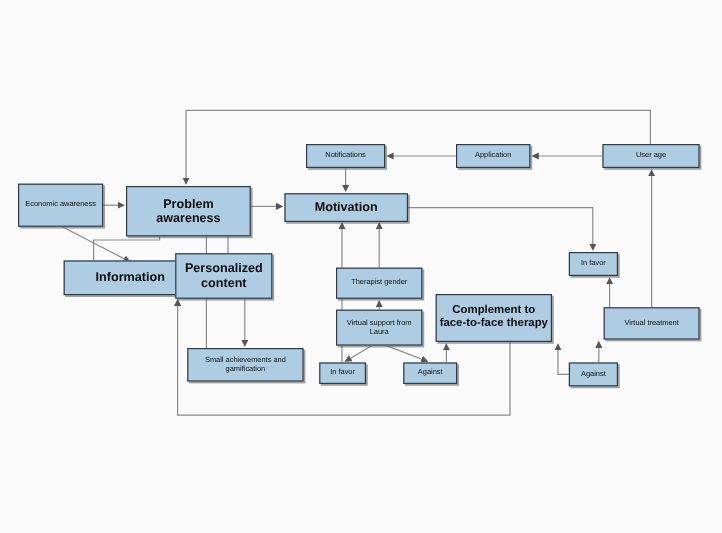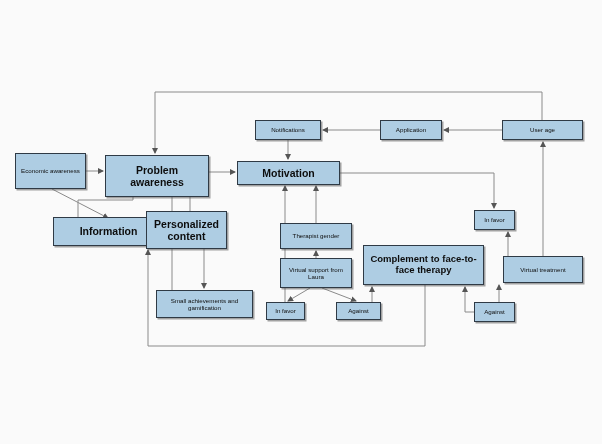--- a/index.html
+++ b/index.html
@@ -147,21 +147,21 @@
     </div>
   <div class="node n-small" style="left: 156px; top: 290px; width: 97px; height: 28px; background: rgb(174, 205, 227); border-color: rgb(47, 58, 69);">
       <span>Small achievements and gamification</span>
     </div>
   <div class="node n-small" style="left: 266px; top: 302px; width: 39px; height: 18px; background: rgb(174, 205, 227); border-color: rgb(47, 58, 69);">
       <span>In favor</span>
     </div>
   <div class="node n-small" style="left: 336px; top: 302px; width: 45px; height: 18px; background: rgb(174, 205, 227); border-color: rgb(47, 58, 69);">
       <span>Against</span>
     </div>
-  <div class="node n-mid" style="left: 363px; top: 245px; width: 121px; height: 40px; background: rgb(174, 205, 227); border-color: rgb(47, 58, 69);">
+  <div class="node n-mid" style="left: 363px; top: 245px; width: 97px; height: 40px; background: rgb(174, 205, 227); border-color: rgb(47, 58, 69);">
       <span>Complement to face-to-face therapy</span>
     </div>
   <div class="node n-small" style="left: 474px; top: 210px; width: 41px; height: 20px; background: rgb(174, 205, 227); border-color: rgb(47, 58, 69);">
       <span>In favor</span>
     </div>
   <div class="node n-small" style="left: 503px; top: 256px; width: 80px; height: 27px; background: rgb(174, 205, 227); border-color: rgb(47, 58, 69);">
       <span>Virtual treatment</span>
     </div>
   <div class="node n-small" style="left: 474px; top: 302px; width: 41px; height: 20px; background: rgb(174, 205, 227); border-color: rgb(47, 58, 69);">
       <span>Against</span>

